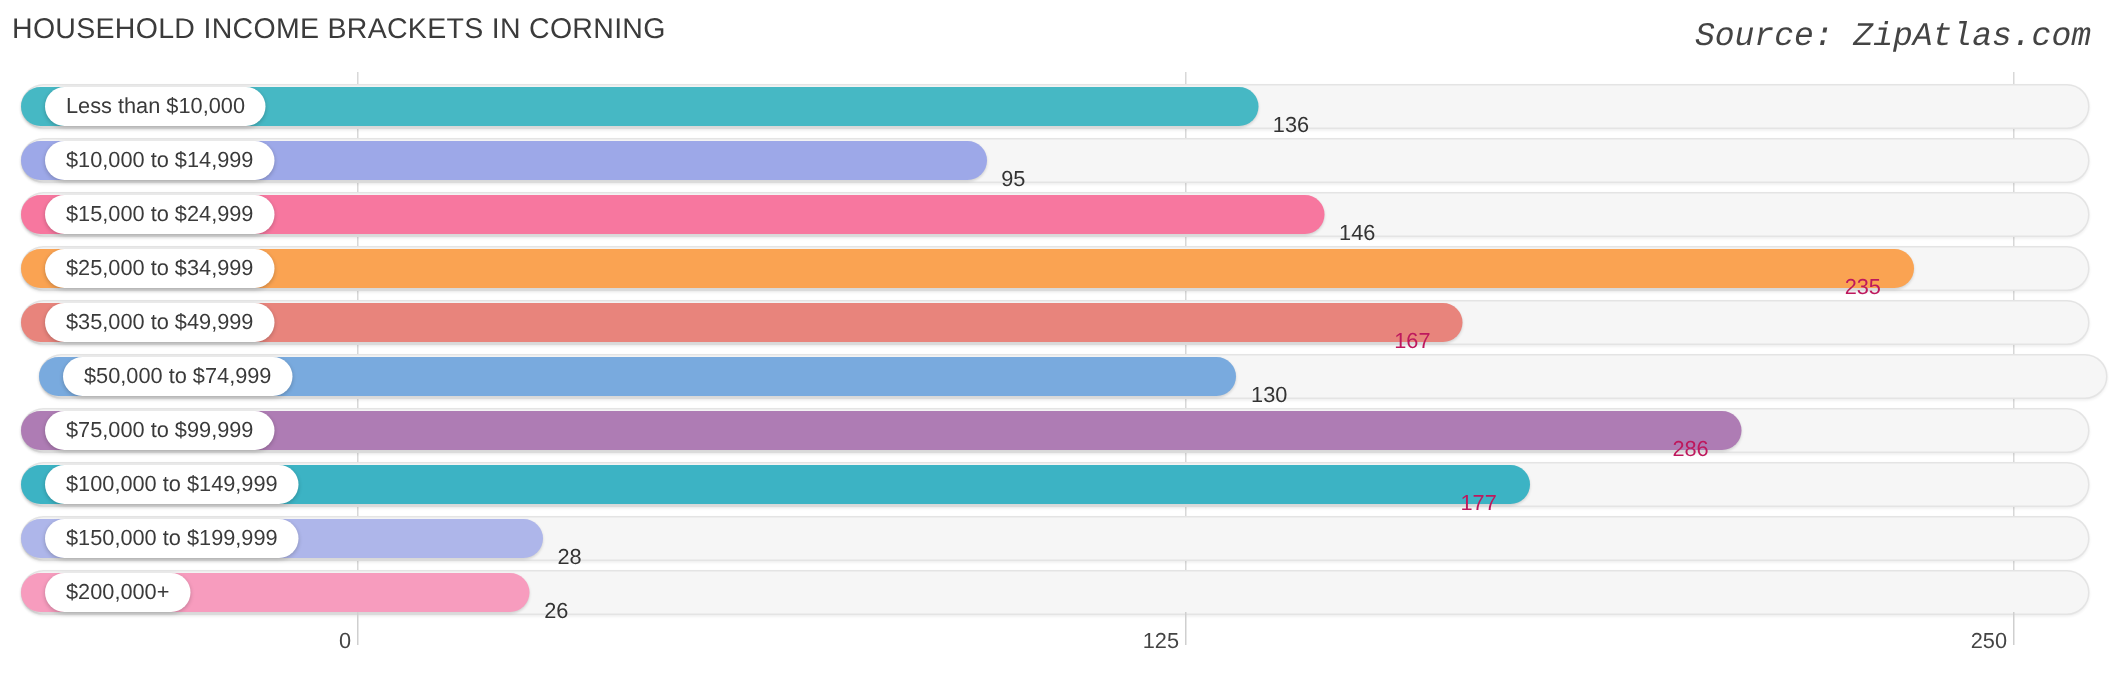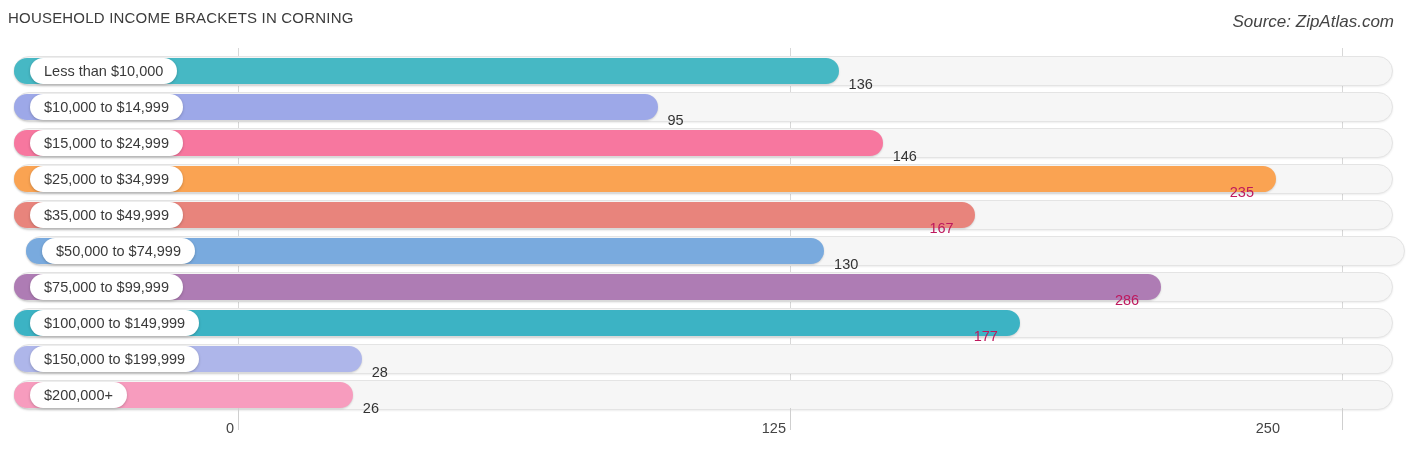--- a/index.html
+++ b/index.html
@@ -8,28 +8,28 @@
     background:#ffffff;
     font-family:"Liberation Sans", sans-serif;
     overflow:hidden;
     position:relative;
   }
   #chart-root{position:relative;width:1406px;height:450px;}
 
   
   .title{
     position:absolute;left:8px;top:9px;
-    font-size:15px;letter-spacing:.2px;
+    font-size:19px;letter-spacing:.2px;
     color:#3b3b3b;font-weight:400;
     white-space:nowrap;
   }
   .source{
     position:absolute;right:12px;top:12px;
-    font-family:Liberation Sans, sans-serif;
-    font-style:italic;font-size:17px;color:#444;
+    font-family:Liberation Mono, monospace;
+    font-style:italic;font-size:22px;color:#444;
     white-space:nowrap;
   }
 
   
   .plot{position:absolute;left:0;top:48px;width:1406px;height:360px;}
 
   .gridlines{position:absolute;inset:0;}
   .gridline{
     position:absolute;top:0;bottom:0;width:1px;
     background:#d8d8d8;
@@ -164,16 +164,16 @@
         </div>
       </div>
   </div>
 
   <div class="axis" id="axis">
       <div class="tickline" style="left: 238px;"></div>
       <div class="tick" style="left: 234px;">0</div>
       <div class="tickline" style="left: 790px;"></div>
       <div class="tick" style="left: 786px;">125</div>
       <div class="tickline" style="left: 1342px;"></div>
-      <div class="tick" style="left: 1280px;">250</div>
+      <div class="tick" style="left: 1338px;">250</div>
     </div>
 
 </div>
 
 </body></html>

